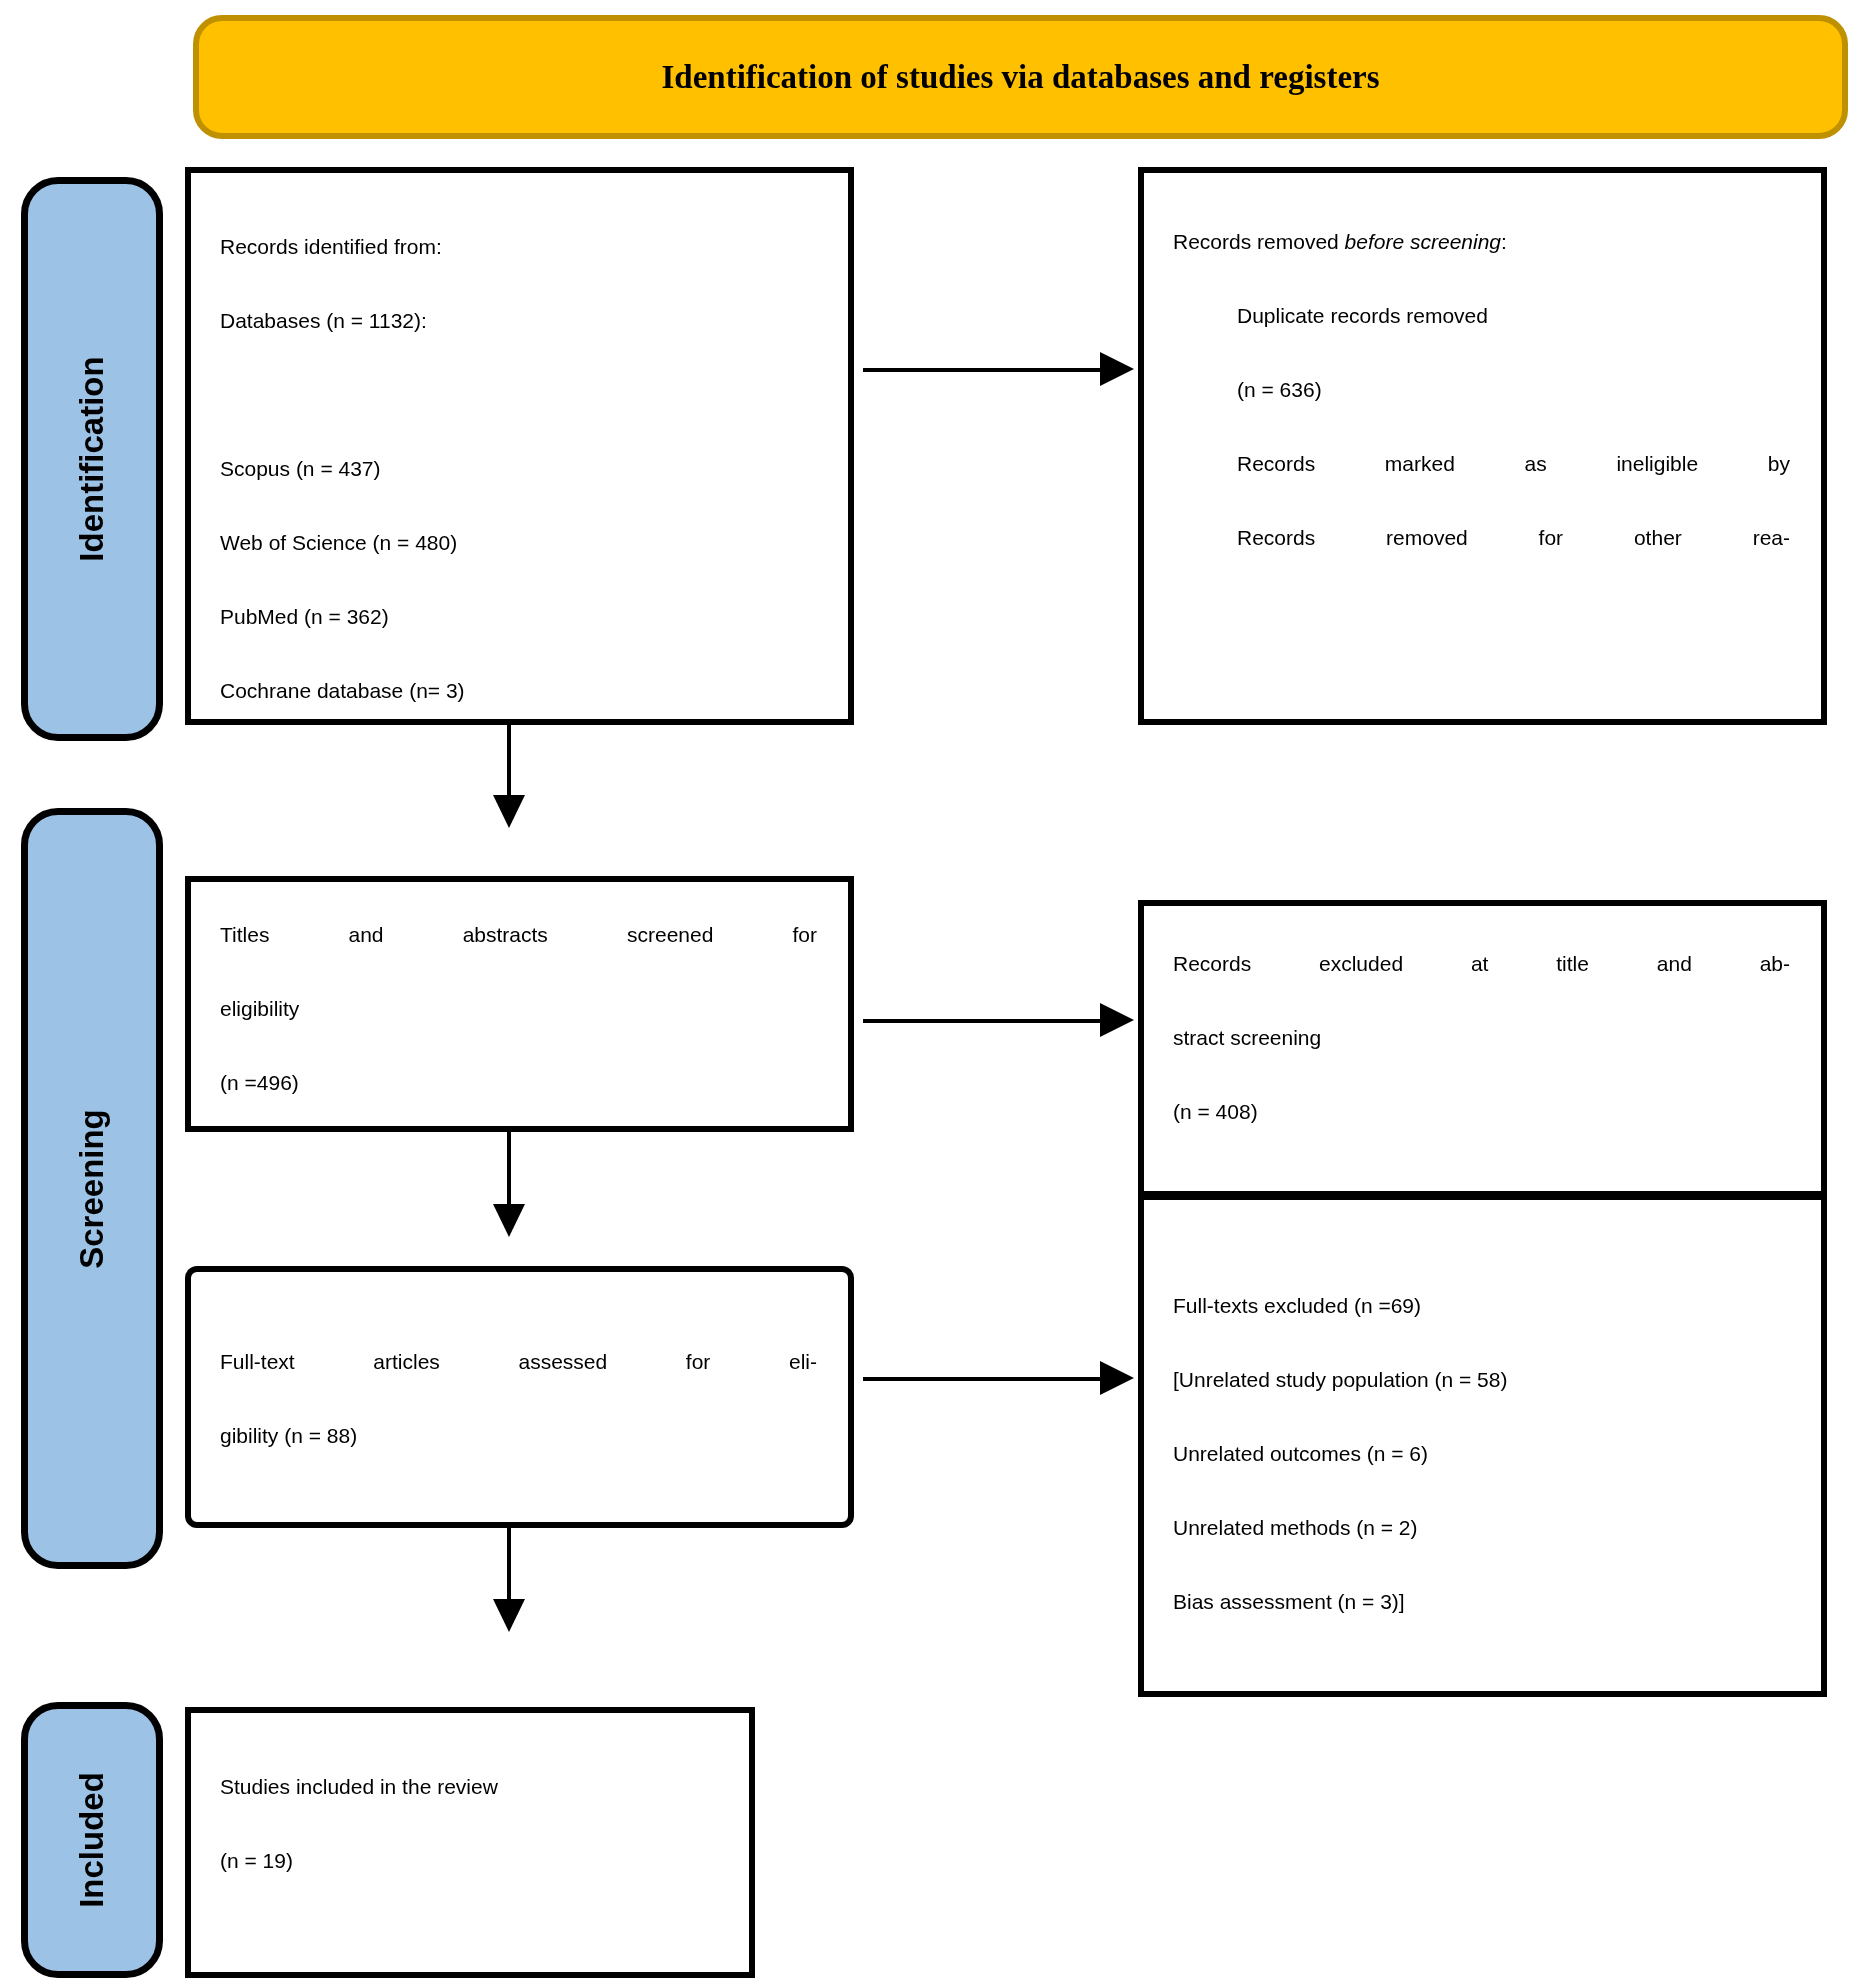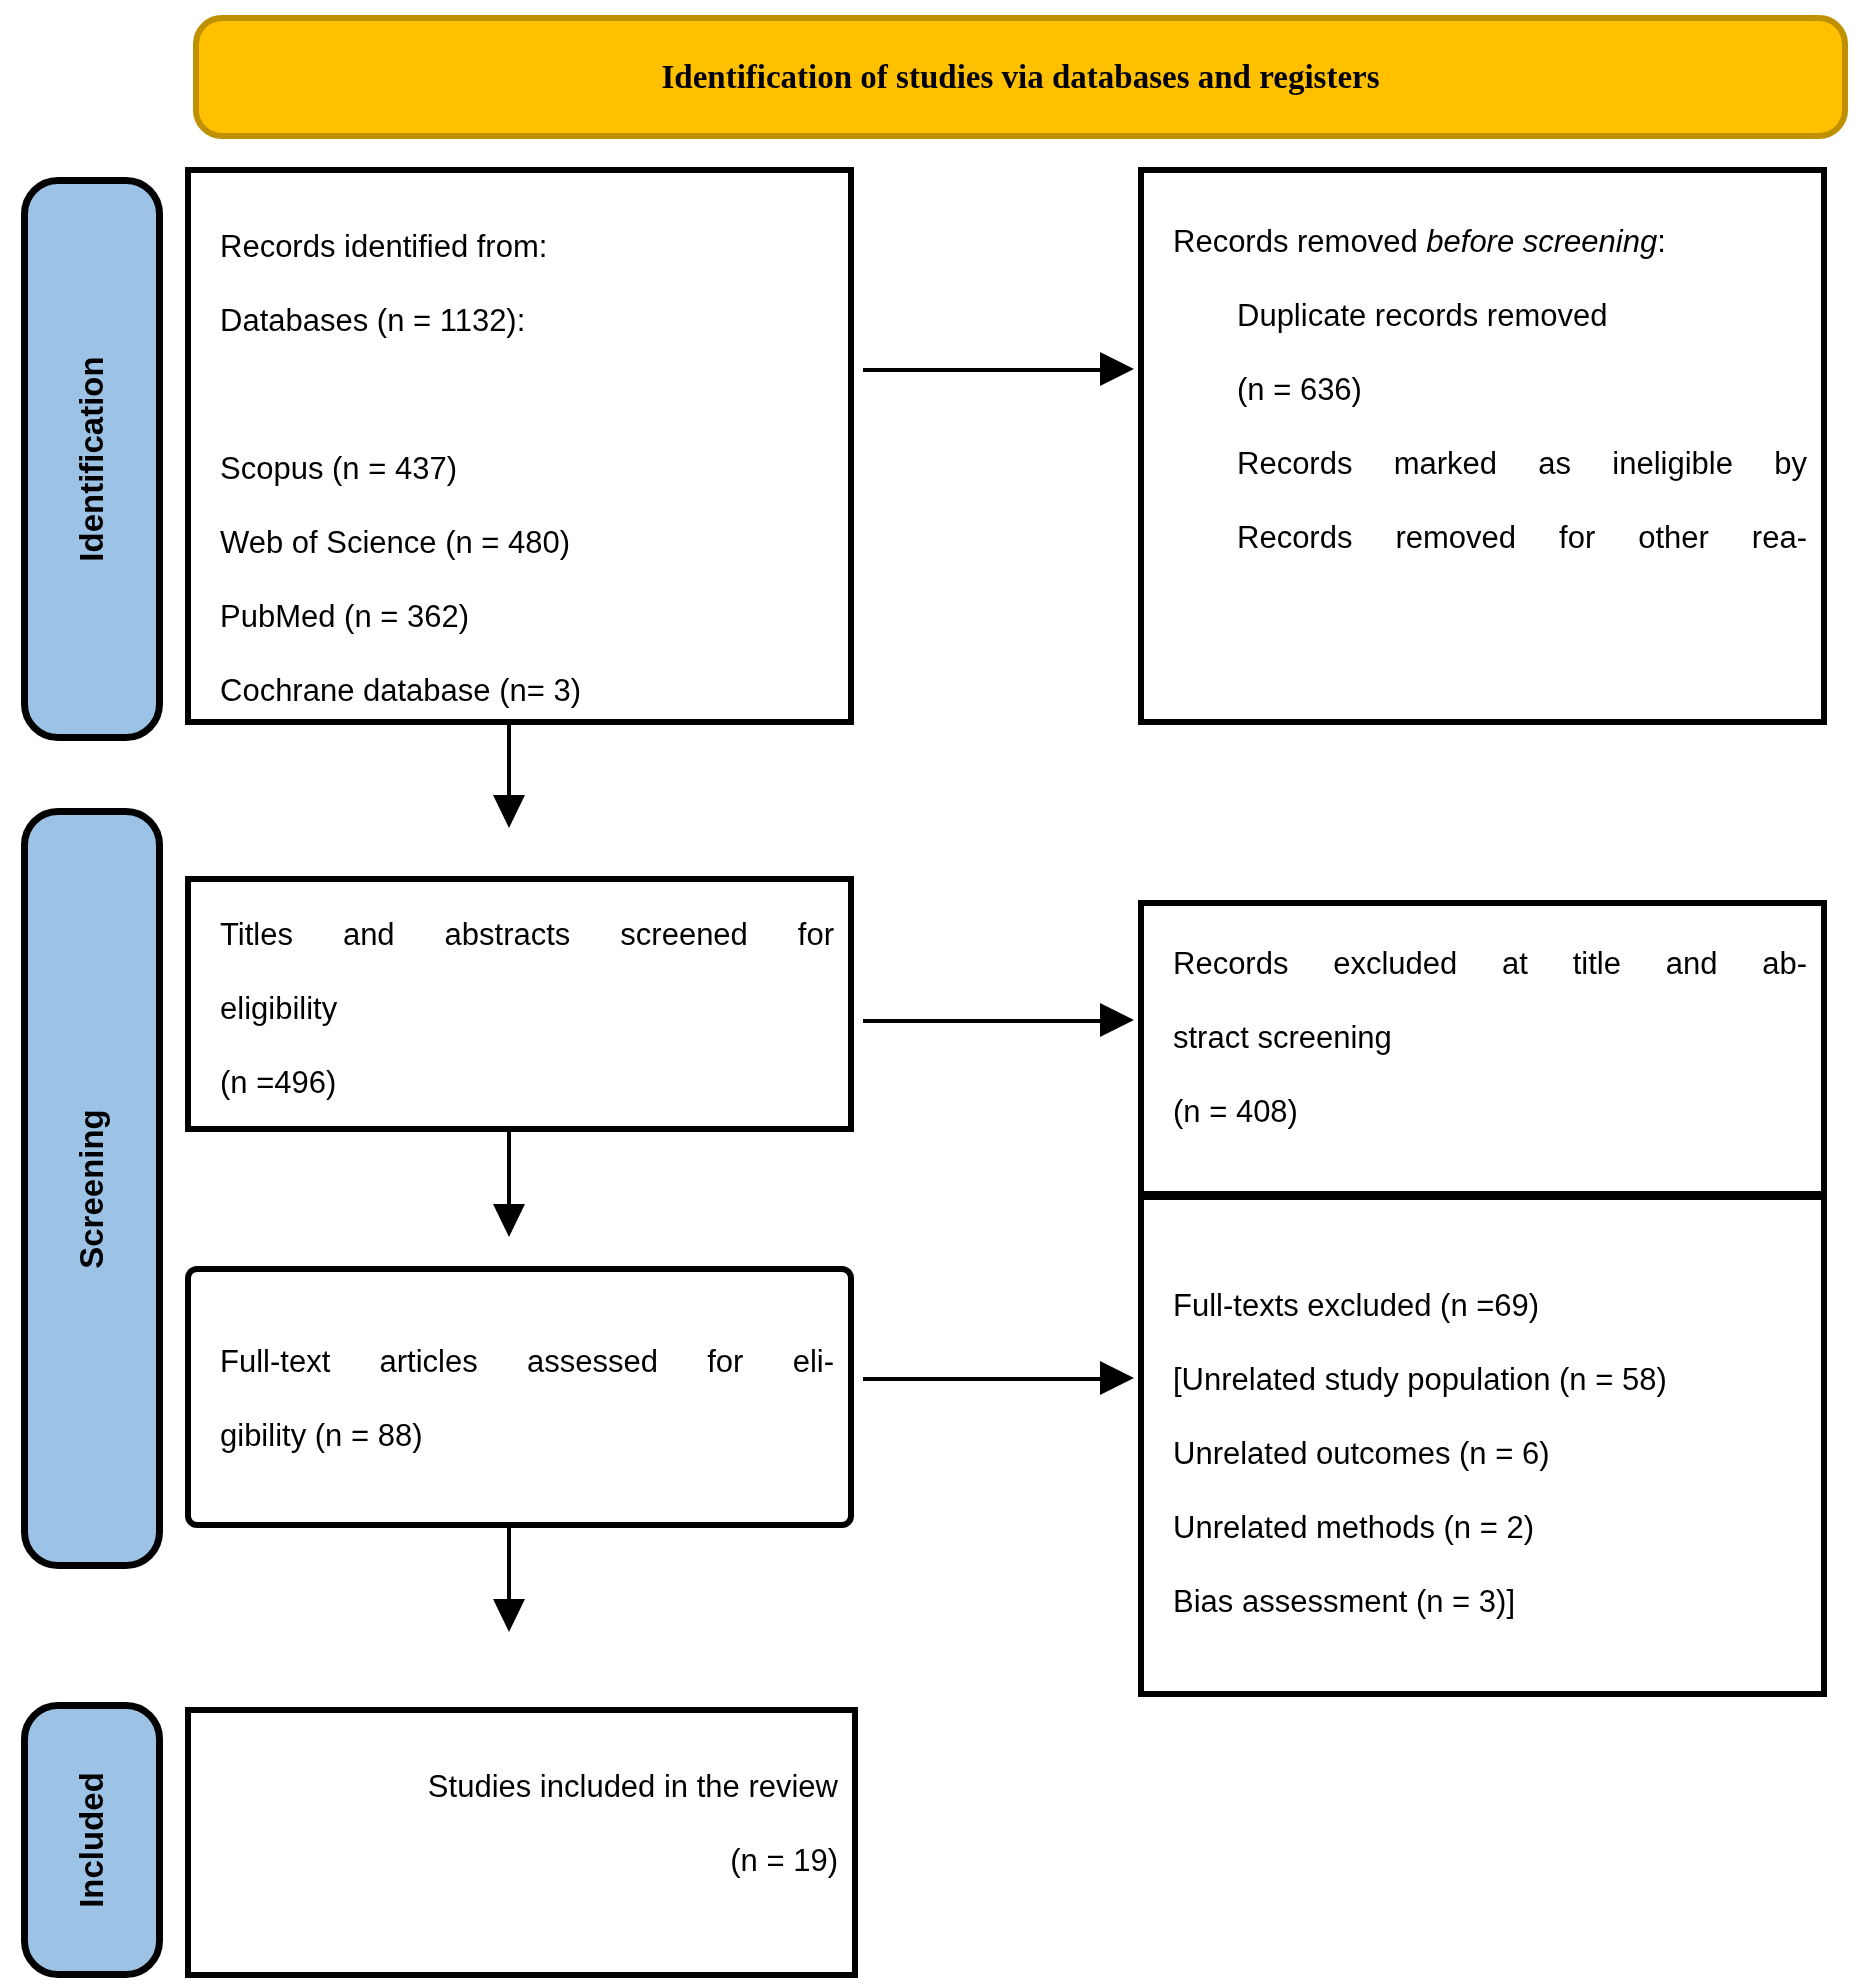--- a/index.html
+++ b/index.html
@@ -47,31 +47,31 @@
   }
   #stage-identification{top:177px;height:564px;}
   #stage-screening{top:808px;height:761px;}
   #stage-included{top:1702px;height:276px;}
   
   .pbox{
     position:absolute;
     background:#fff;
     border:6.4px solid #000;
     box-sizing:border-box;
-    font-size:31px;
-    padding-left:29px;padding-right:14px;
+    font-size:21px;
+    padding-left:29px;padding-right:31px;
     overflow:hidden;
   }
   #box-records-identified{left:185px;top:167px;width:669px;height:558px;padding-top:37px;}
   #box-records-removed{left:1138px;top:167px;width:689px;height:558px;padding-top:32px;}
   #box-titles-screened{left:185px;top:876px;width:669px;height:256px;padding-top:16px;}
   #box-records-excluded{left:1138px;top:884px;width:689px;height:297px;padding-top:21.4px;margin-top:16px;}
   #box-fulltext-assessed{left:185px;top:1266px;width:669px;height:262px;padding-top:53px;border-radius:12px;}
   #box-fulltext-excluded{left:1138px;top:1194px;width:689px;height:503px;padding-top:69px;}
-  #box-studies-included{left:185px;top:1707px;width:673px;height:271px;padding-top:37px;text-align:right;}
+  #box-studies-included{left:185px;top:1707px;width:570px;height:271px;padding-top:37px;}
   .line{height:74px;line-height:74px;white-space:nowrap;}
   .line.stretch{white-space:normal;text-align:justify;text-align-last:justify;}
   .line.indent{padding-left:64px;}
   .line.blank{white-space:pre;}
   .seg.italic{font-style:italic;text-align:right;}
   
   .hline{position:absolute;height:3.7px;background:#000;}
   .vline{position:absolute;width:3.7px;background:#000;}
   .head-right{position:absolute;width:0;height:0;
     border-top:17.6px solid transparent;border-bottom:17.6px solid transparent;

